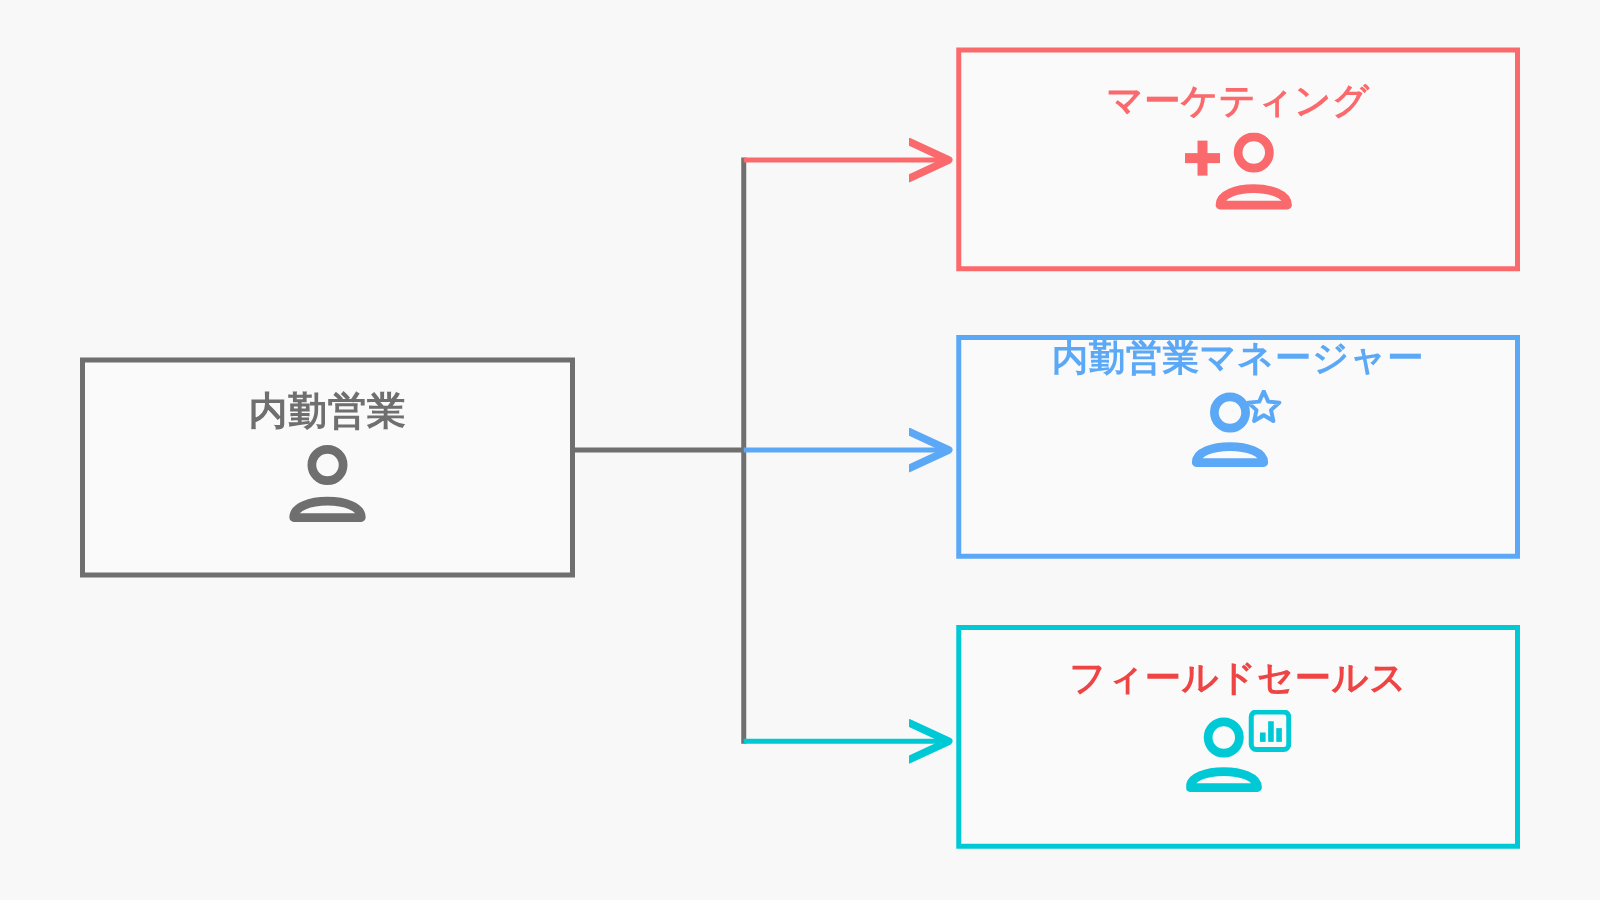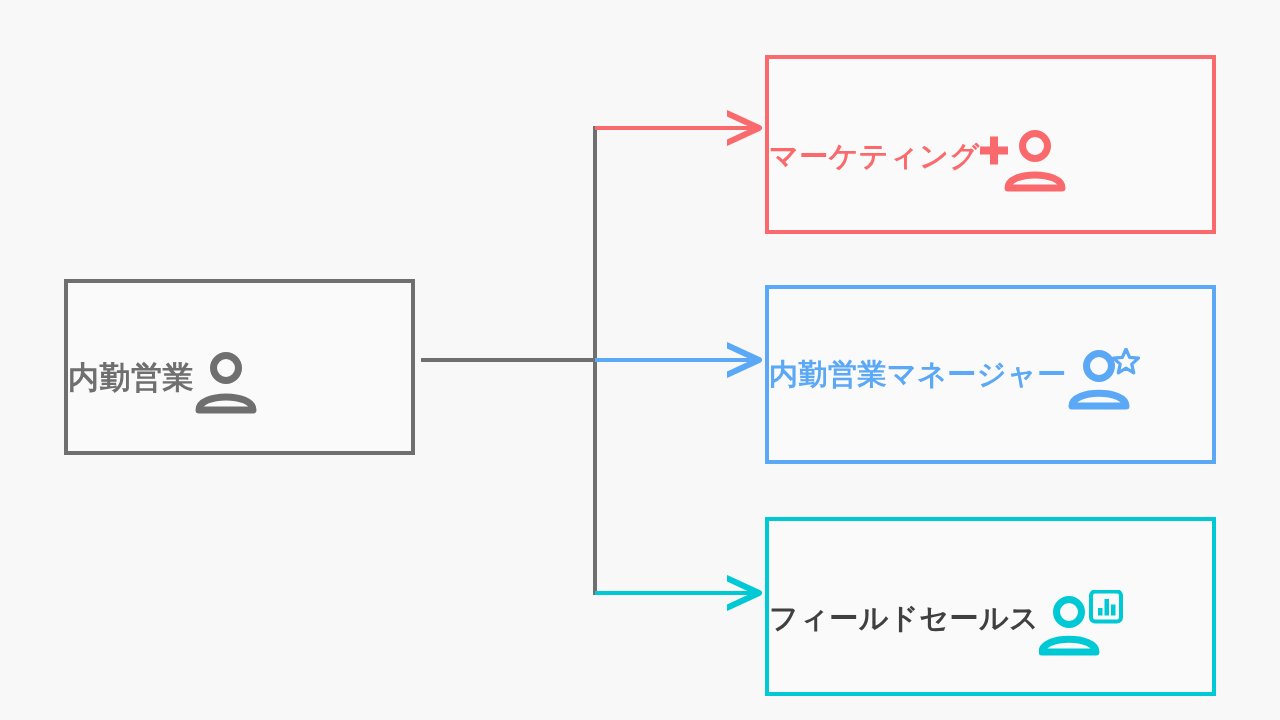--- a/index.html
+++ b/index.html
@@ -28,40 +28,40 @@
     width: 1280px;
     height: 720px;
     pointer-events: none;
   }
   
   .node {
     position: absolute;
     box-sizing: border-box;
     background: #FAFAFA;
     display: flex;
+    flex-direction: column;
     align-items: center;
     justify-content: flex-start;
-    margin-top: 17px;
   }
   .node-title {
     font-size: 30px;
     font-weight: bold;
     letter-spacing: 0.5px;
     line-height: 1.1;
     white-space: nowrap;
   }
   .node-icon {
     display: block;
   }
 
   
   #node-root {
     left: 64px;
-    top: 262px;
-    width: 351px;
+    top: 286px;
+    width: 396px;
     height: 176px;
     border: 4px solid #706F6F;
     padding-top: 22px;
   }
   #node-root .node-title { color: #706F6F; font-size: 31px; }
   #node-root .node-icon { margin-top: 10px; }
 
   
   #node-marketing {
     left: 765px;
@@ -87,21 +87,21 @@
 
   
   #node-field {
     left: 765px;
     top: 500px;
     width: 451px;
     height: 179px;
     border: 4px solid #00C9D6;
     padding-top: 24px;
   }
-  #node-field .node-title { color: #404040; font-size: 29px; text-align: right; }
+  #node-field .node-title { color: #ef4444; font-size: 29px; text-align: right; }
   #node-field .node-icon { margin-top: 8px; }
 </style>
 </head>
 <body>
 
 <div id="canvas">
 
   <svg id="connectors" viewBox="0 0 1280 720" width="1280" height="720">
     <defs>
       <marker id="arrow-red" markerWidth="9" markerHeight="9" refX="7.5" refY="4.5" orient="auto" markerUnits="strokeWidth">

